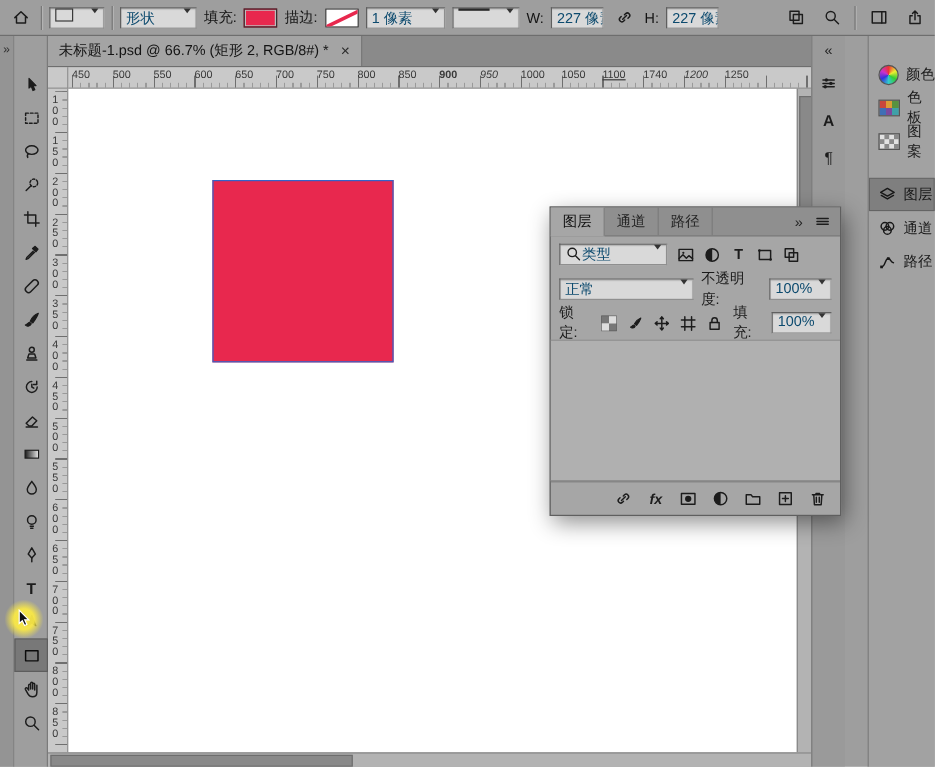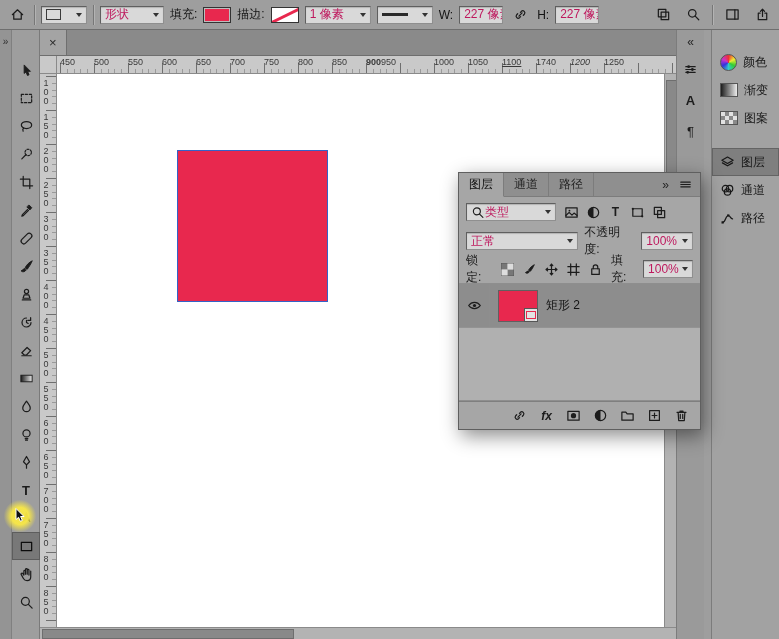--- a/index.html
+++ b/index.html
@@ -1,22 +1,22 @@
 <!DOCTYPE html>
 <html><head>
 <meta charset="utf-8">
 <style>
   html,body{margin:0;padding:0}
   body{width:779px;height:639px;position:relative;overflow:hidden;
        font-family:"Liberation Sans","DejaVu Sans",sans-serif;font-size:12px;
        background:#9E9E9E;color:#161616}
   
   .widget{background:#D9D9D9;border:1px solid #5f5f5f;border-bottom-color:#8f8f8f;border-right-color:#8f8f8f;
-          box-shadow:inset 0 1px 1px rgba(0,0,0,.18);display:inline-flex;align-items:center;
-          height:18px;padding:0 4px;color:#be185d;white-space:nowrap;box-sizing:border-box}
+          box-shadow:inset 0 1px 1px rgba(0,0,0,.18);display:inline-flex;
+          height:18px;padding:0 4px;color:#0c4a6e;white-space:nowrap;box-sizing:border-box}
   .caret{width:0;height:0;border-left:3.5px solid transparent;border-right:3.5px solid transparent;
          border-top:4px solid #333;margin-left:auto;flex:0 0 auto}
   .vsep{width:1px;height:20px;background:#777;box-shadow:1px 0 0 rgba(255,255,255,.22);flex:0 0 auto}
   .icon-btn{width:22px;height:22px;display:flex;align-items:center;justify-content:center;color:#1c1c1c;flex:0 0 auto}
   .lbl{color:#131313;flex:0 0 auto}
   
   .options-bar{position:absolute;left:0;top:0;width:779px;height:30px;background:#9E9E9E;
                border-bottom:1px solid #6E6E6E;display:flex;align-items:center;gap:6px;padding:0 6px;box-sizing:border-box}
   .mini-rect{width:13px;height:9px;border:1.4px solid #3a3a3a;margin-right:4px}
   .swatch-fill{width:26px;height:14px;border:1px solid #333;box-shadow:0 0 0 1px #bdbdbd inset}
@@ -80,21 +80,21 @@
   .thumb .badge{position:absolute;right:-1px;bottom:-1px;width:14px;height:14px;background:#e3e3e3;border:1px solid #555;box-sizing:border-box;display:flex;align-items:center;justify-content:center}
   .thumb .badge i{display:block;width:8px;height:6px;border:1.4px solid #E8284E}
   .layer-name{color:#141414}
   .rowlock{margin-left:auto;margin-right:10px;color:#1c1c1c;display:flex;align-items:center}
   .fp-footer{height:28px;display:flex;align-items:center;justify-content:flex-end;gap:6px;padding:0 8px;border-top:1px solid #7f7f7f;box-sizing:border-box}
   .fp-footer .icon-btn{width:21px;height:21px}
   
   .collapsed-strip{position:absolute;right:75px;top:30px;width:28px;bottom:0;background:#9A9A9A;border-left:1px solid #7c7c7c;box-sizing:border-box;text-align:center}
   .strip-chevron{display:block;margin:5px 0 8px 0;color:#242424;font-size:12px}
   .strip-btn{width:24px;height:24px;margin:7px auto;display:flex;align-items:center;justify-content:center;color:#1c1c1c}
-  .right-dock{position:absolute;right:0;top:30px;width:68px;bottom:0;background:#A2A2A2;border-left:1px solid #7c7c7c;box-sizing:border-box;padding-top:18px}
+  .right-dock{position:absolute;right:0;top:30px;width:56px;bottom:0;background:#A2A2A2;border-left:1px solid #7c7c7c;box-sizing:border-box;padding-top:18px}
   .dock-group{margin-bottom:16px}
   .dock-item{height:28px;display:flex;align-items:center;gap:6px;padding-left:8px;color:#181818}
   .dock-item.active{background:#7F7F7F;box-shadow:inset 0 0 0 1px #646464}
   .dicon{flex:0 0 auto}
   .dicon-color-wheel{width:15px;height:15px;border-radius:50%;border:1px solid #555;
      background:conic-gradient(#e33,#ee3,#3c3,#3cc,#33d,#c3c,#e33)}
   .dicon-swatches{width:16px;height:12px;border:1px solid #555;background-repeat:no-repeat;background-size:100% 50%;
      background-position:top,bottom;
      background-image:linear-gradient(90deg,#c9463c 0 33.3%,#dd9c35 33.3% 66.6%,#58923f 66.6% 100%),
                       linear-gradient(90deg,#3f6fb5 0 33.3%,#7a4a9e 33.3% 66.6%,#3fa0a8 66.6% 100%)}
@@ -300,37 +300,38 @@
         <svg viewBox="0 0 16 16" width="15" height="15" fill="none" stroke="currentColor" stroke-width="1.3" stroke-linecap="round" stroke-linejoin="round">
           <circle cx="6.8" cy="6.8" r="4.2"></circle>
           <path d="M10 10l4 4"></path>
         </svg>
       </div>
     </div>
 
   <div class="doc-area">
     <div class="tabbar">
       <div class="tab">
+        <span>未标题-1.psd @ 66.7% (矩形 2, RGB/8#) *</span>
         <span class="tab-close">×</span>
       </div>
     </div>
     <div class="ruler-row">
       <div class="ruler-corner"></div>
       <div class="ruler-h" id="hruler">
           <span class="rlabel" style="left: 3px;">450</span>
           <span class="rlabel" style="left: 37px;">500</span>
           <span class="rlabel" style="left: 71px;">550</span>
           <span class="rlabel" style="left: 105px;">600</span>
           <span class="rlabel" style="left: 139px;">650</span>
           <span class="rlabel" style="left: 173px;">700</span>
           <span class="rlabel" style="left: 207px;">750</span>
           <span class="rlabel" style="left: 241px;">800</span>
           <span class="rlabel" style="left: 275px;">850</span>
           <span class="rlabel" style="left: 309px; font-weight: bold;">900</span>
-          <span class="rlabel" style="left: 324px;">950</span>
+          <span class="rlabel" style="left: 343px; font-style: italic;">950</span>
           <span class="rlabel" style="left: 377px;">1000</span>
           <span class="rlabel" style="left: 411px;">1050</span>
           <span class="rlabel" style="left: 445px; text-decoration: underline;">1100</span>
           <span class="rlabel" style="left: 479px;">1740</span>
           <span class="rlabel" style="left: 513px; font-style: italic;">1200</span>
           <span class="rlabel" style="left: 547px;">1250</span>
         </div>
     </div>
     <div class="doc-mid">
       <div class="ruler-v" id="vruler">
@@ -466,34 +467,20 @@
             </svg>
           </div>
         </div>
       <span class="plbl">填充:</span>
       <div class="widget" style="width:52px">
         <span>100%</span>
         <span class="caret"></span>
       </div>
     </div>
     <div class="fp-list" id="layer-rows">
-        <div class="layer-row selected">
-          <div class="eyecell">
-            <svg viewBox="0 0 16 16" width="15" height="15" fill="none" stroke="currentColor" stroke-width="1.3" stroke-linecap="round" stroke-linejoin="round">
-              <path d="M1.8 8S4.2 4.6 8 4.6 14.2 8 14.2 8 11.8 11.4 8 11.4 1.8 8 1.8 8z"></path>
-              <circle cx="8" cy="8" r="1.7" fill="currentColor" stroke="none"></circle>
-            </svg>
-          </div>
-          <div class="thumb" style="background: rgb(232, 40, 78);">
-            <span class="badge">
-              <i></i>
-            </span>
-          </div>
-          <span class="layer-name">矩形 2</span>
-        </div>
       </div>
     <div class="fp-footer" id="footer-icons">
         <div class="icon-btn">
           <svg viewBox="0 0 16 16" width="15" height="15" fill="none" stroke="currentColor" stroke-width="1.3" stroke-linecap="round" stroke-linejoin="round">
             <path d="M6.3 9.7l3.4-3.4M5 7.2 3.9 8.3a2.2 2.2 0 0 0 3.1 3.1l1.1-1.1M11 8.8l1.1-1.1a2.2 2.2 0 0 0-3.1-3.1L7.9 5.7"></path>
           </svg>
         </div>
         <div class="icon-btn">
           <span style="font-style:italic;font-weight:bold;font-size:12px">fx</span>
         </div>
@@ -547,22 +534,22 @@
         </div>
       </div>
   </div>
   <div class="right-dock" id="dock">
       <div class="dock-group">
         <div class="dock-item">
           <span class="dicon dicon-color-wheel"></span>
           <span>颜色</span>
         </div>
         <div class="dock-item">
-          <span class="dicon dicon-gradient"></span>
-          <span>渐变</span>
+          <span class="dicon dicon-swatches"></span>
+          <span>色板</span>
         </div>
         <div class="dock-item">
           <span class="dicon dicon-pattern"></span>
           <span>图案</span>
         </div>
       </div>
       <div class="dock-group">
         <div class="dock-item active">
           <span style="display: flex;">
             <svg viewBox="0 0 16 16" width="15" height="15" fill="none" stroke="currentColor" stroke-width="1.3" stroke-linecap="round" stroke-linejoin="round">

